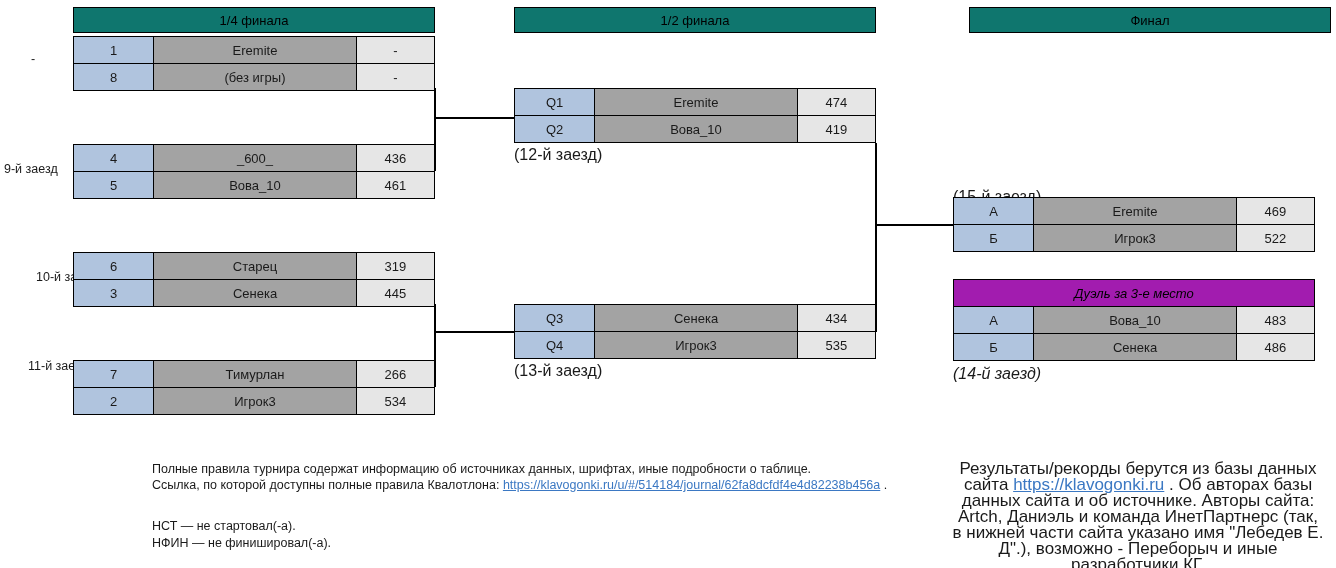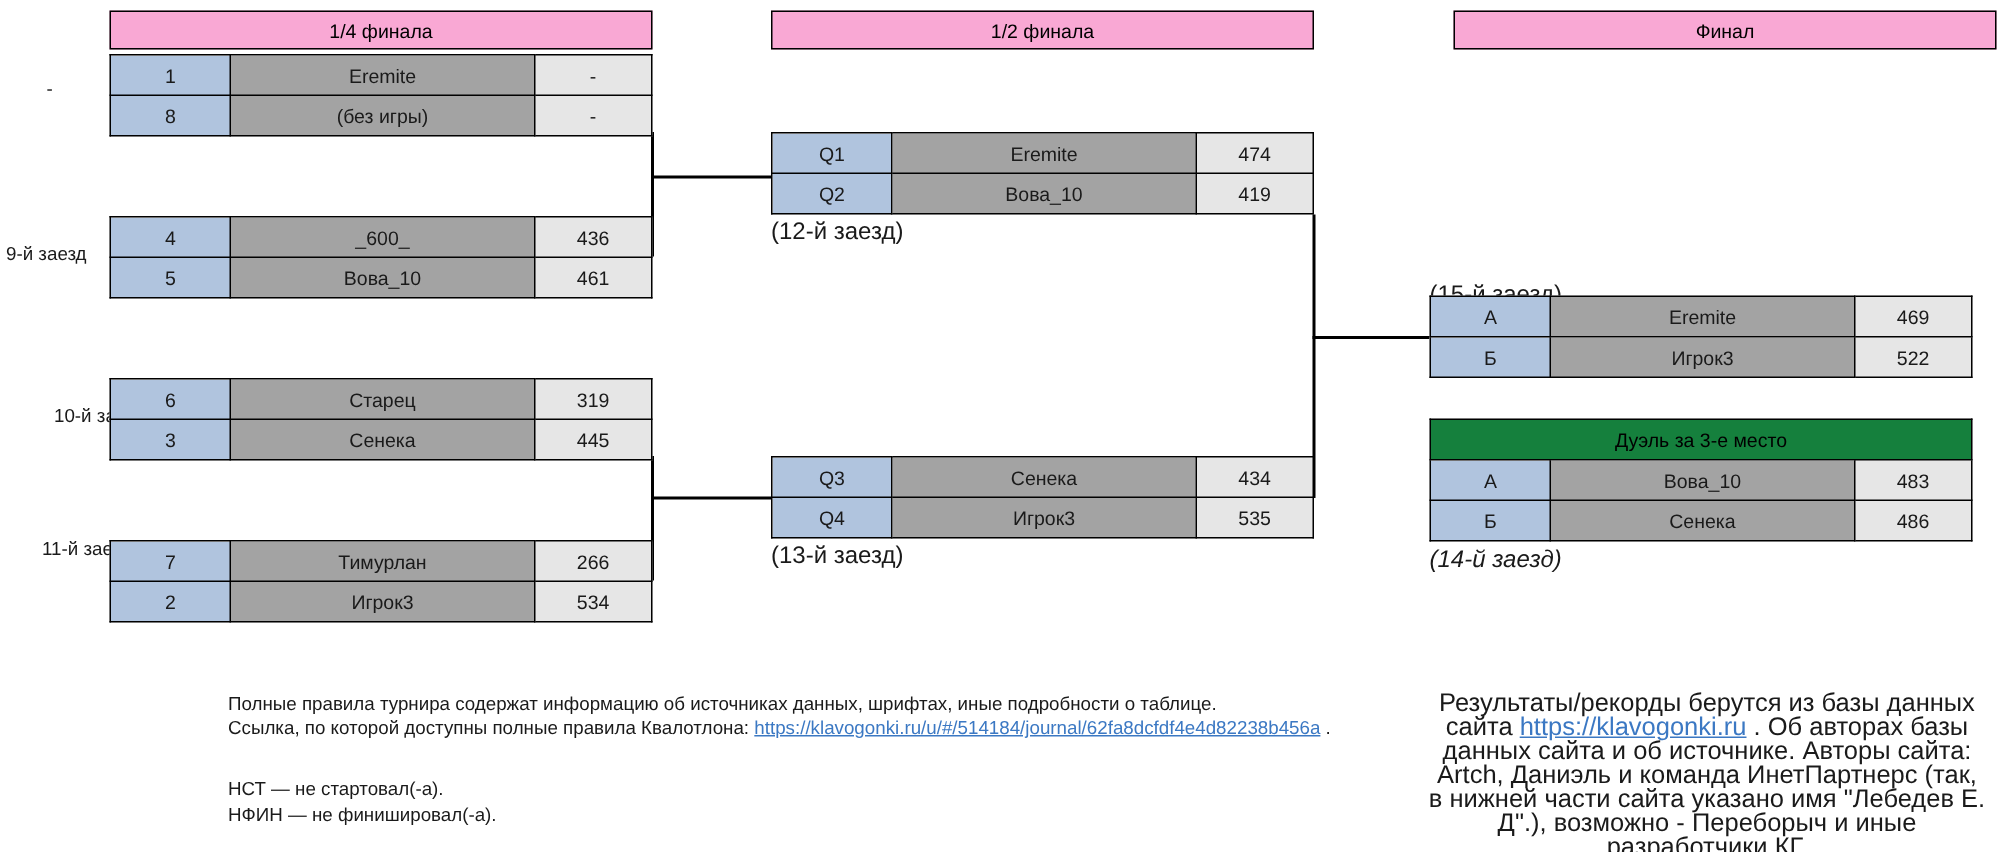--- a/index.html
+++ b/index.html
@@ -34,38 +34,39 @@
     height: 26px;
     padding: 0 4px;
     font-weight: normal;
     font-size: 13px;
     text-align: center;
     vertical-align: middle;
     white-space: nowrap;
     overflow: hidden;
   }
   .hdr {
-    background: #15803d;
+    background: #a21caf;
     border: 1px solid #000000;
     color: #000000;
+    font-style: italic;
   }
   .seed {
     background: #b0c4de;
   }
   .name {
     background: #a3a3a3;
   }
   .score {
     background: #e6e6e6;
   }
 
   
   .colhdr {
     position: absolute;
-    background: #f9a8d4;
+    background: #0f766e;
     border: 1px solid #000000;
     height: 26px;
     line-height: 26px;
     text-align: center;
     font-size: 13px;
     color: #000000;
     box-sizing: border-box;
   }
 
   

